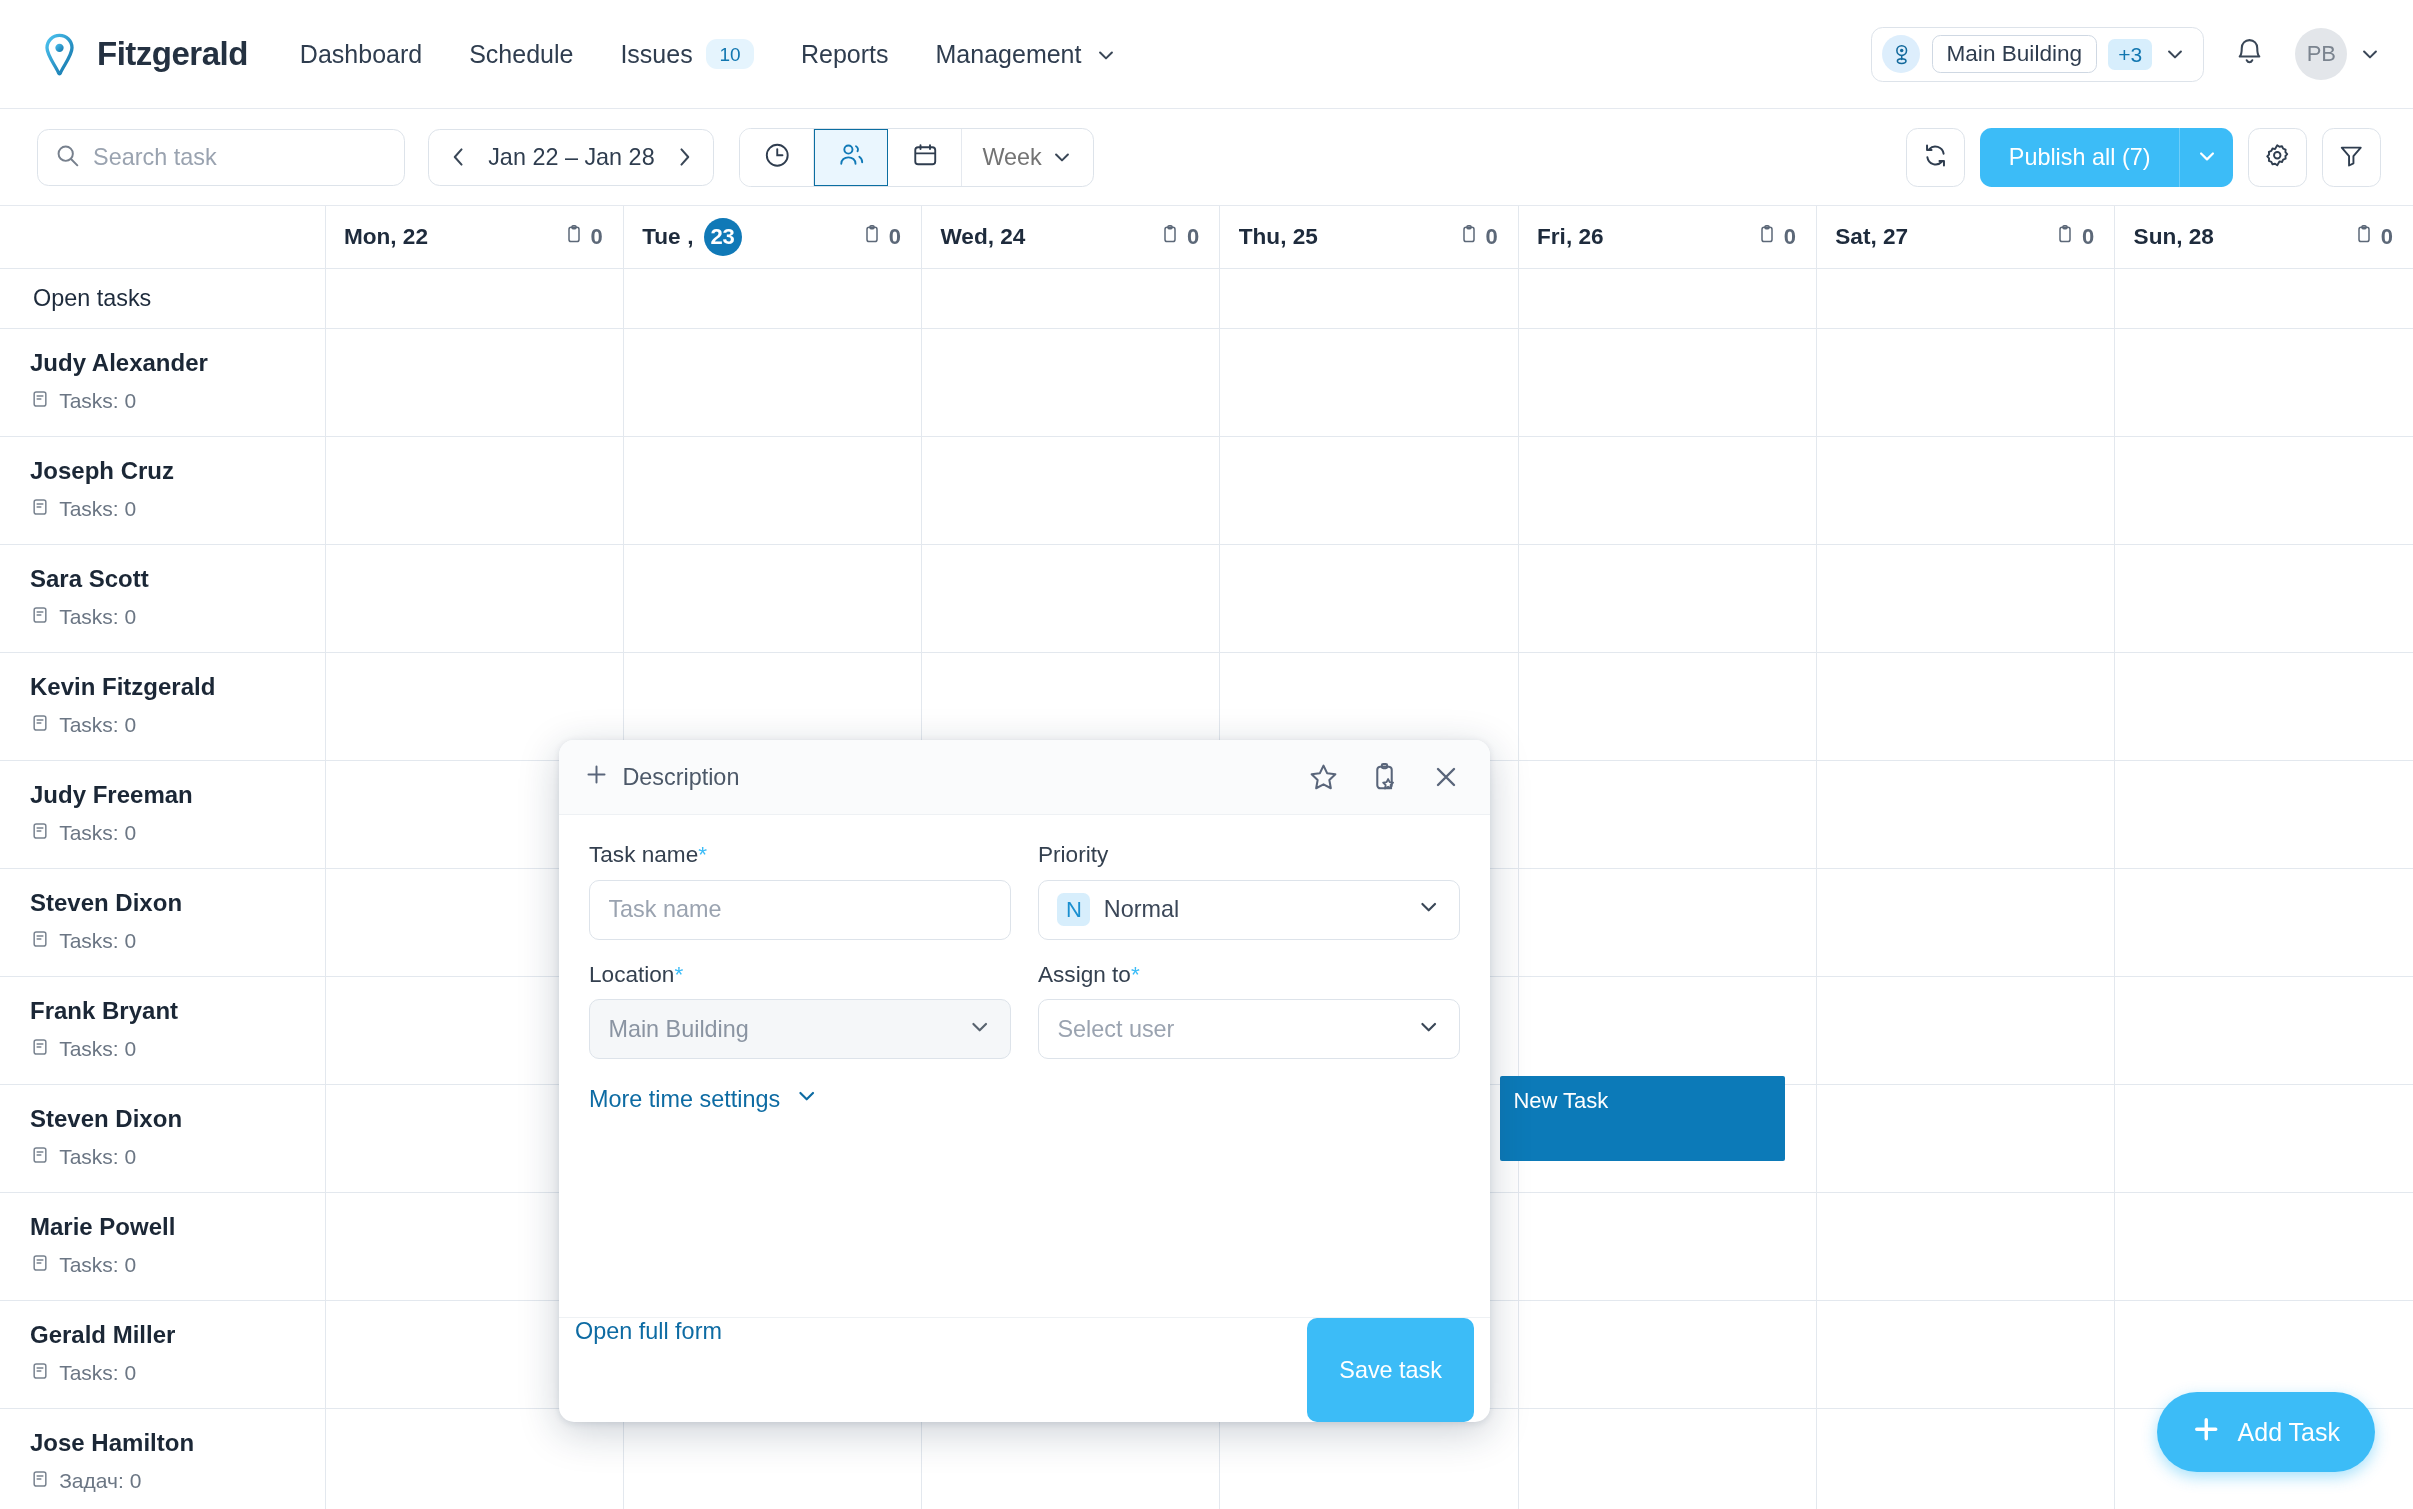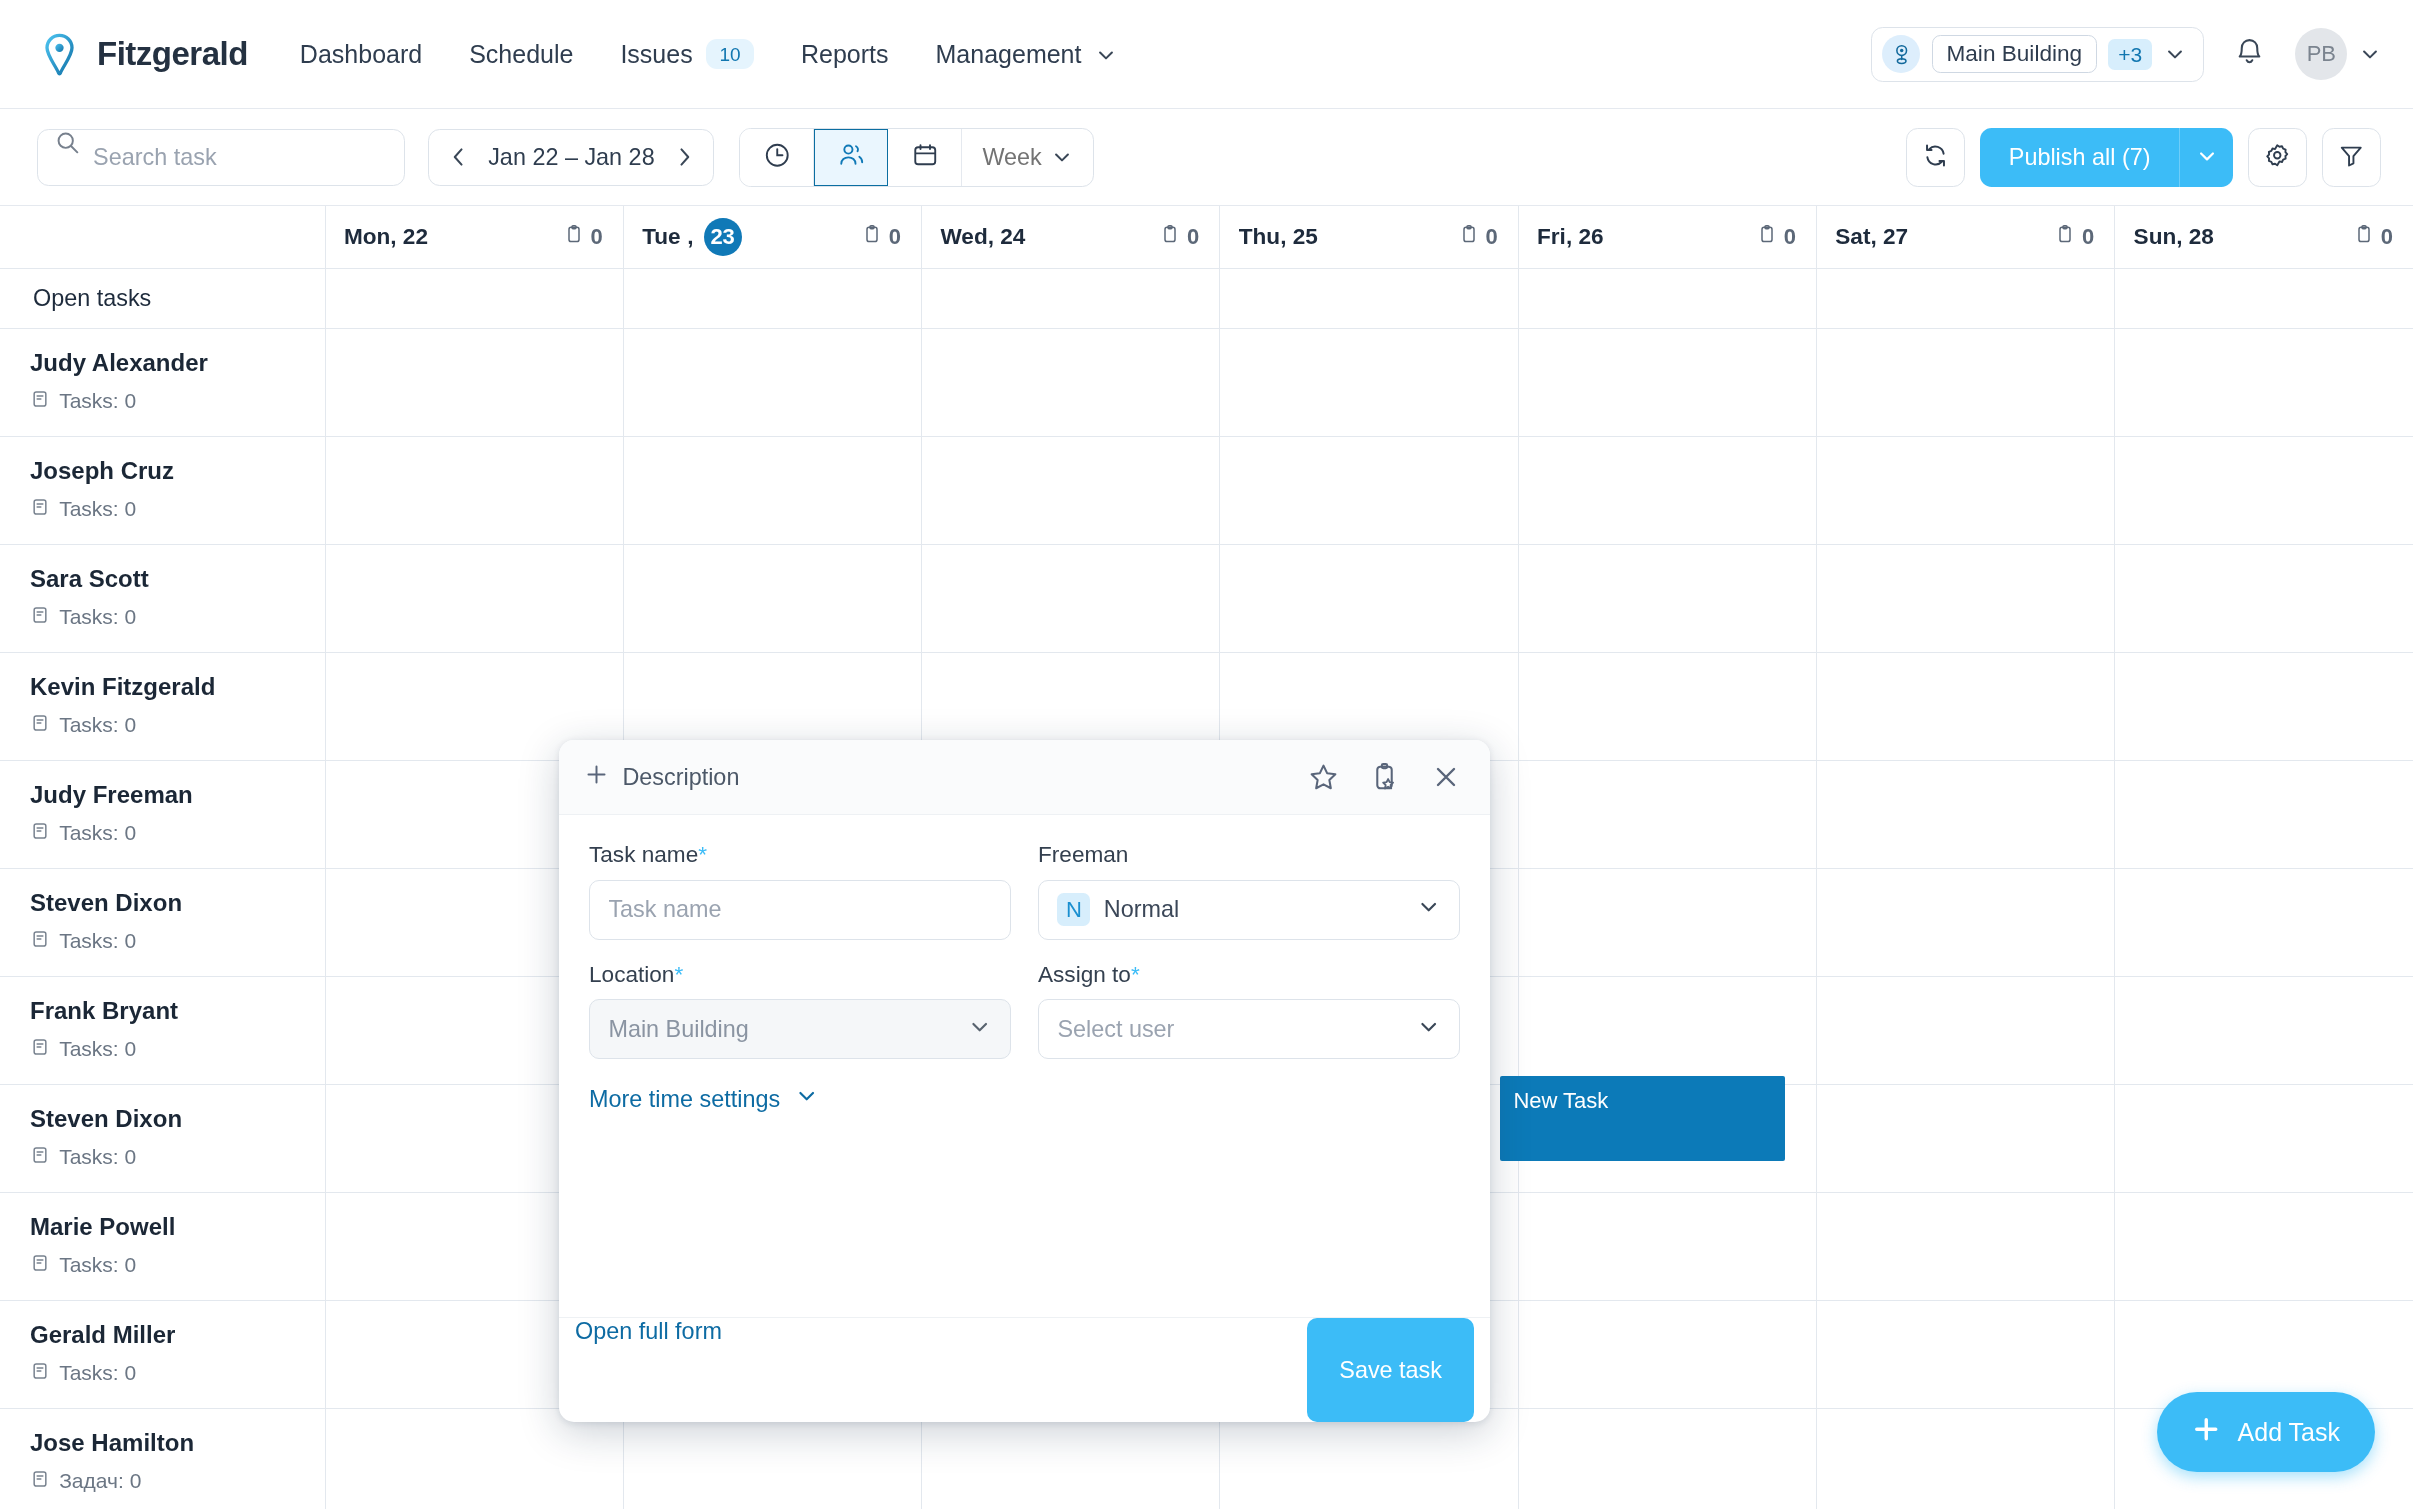--- a/index.html
+++ b/index.html
@@ -91,21 +91,21 @@
     display: flex;
     align-items: center;
     padding: 0 32px 0 37px;
     gap: 15px;
     background: #fff;
     border-bottom: 0.8px solid #e5e9ef;
   }
   .search-box {
     width: 368px; height: 57px;
     border: 0.8px solid #dde3ea; border-radius: 11.7px;
-    display: flex; gap: 13.4px;
+    display: flex; align-items: center; gap: 13.4px;
     padding: 0 16.7px;
   }
   .search-input {
     border: none; outline: none; font-size: 23.4px;
     font-family: "Liberation Sans", sans-serif;
     color: #3b4758; width: 100%; background: transparent;
   }
   .search-input::placeholder { color: #9aa3b0; }
 
   .daterange {
@@ -919,21 +919,21 @@
 
     <div class="modal-body">
       <div class="form-row">
         <div class="form-col">
           <div class="field-label">
             <span>Task name</span><span class="req">*</span>
           </div>
           <div class="field-ctrl placeholder-text">Task name</div>
         </div>
         <div class="form-col">
-          <div class="field-label">Freeman</div>
+          <div class="field-label">Priority</div>
           <div class="field-ctrl">
             <span class="prio-tag">N</span>
             <span>Normal</span>
             <span class="cap">
               <svg viewBox="0 0 26 26" width="23.4" height="23.4">
                   <path d="M6 10l7 7 7-7" fill="none" stroke="#3a4757" stroke-width="2.4" stroke-linecap="round" stroke-linejoin="round"></path>
                 </svg>
             </span>
           </div>
         </div>

